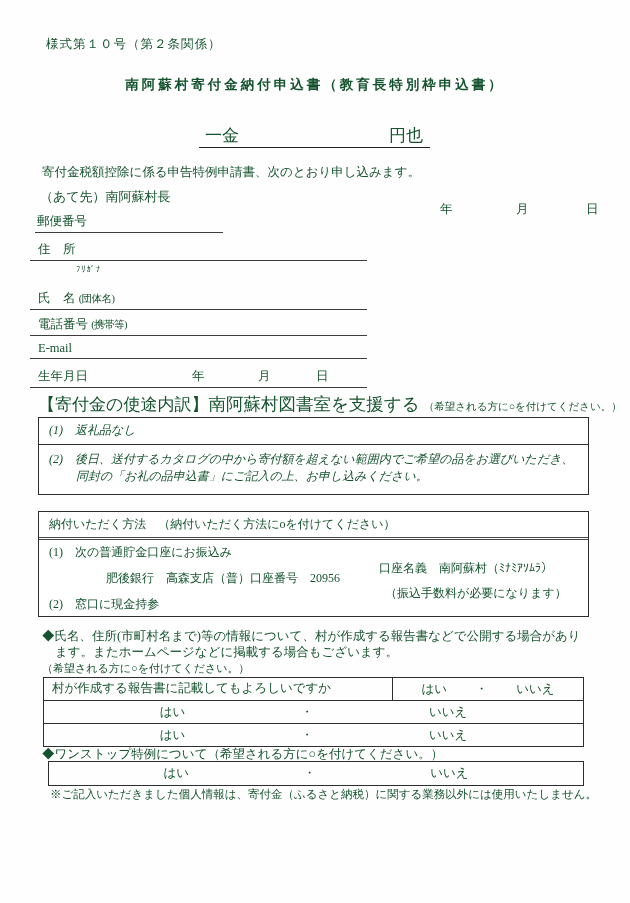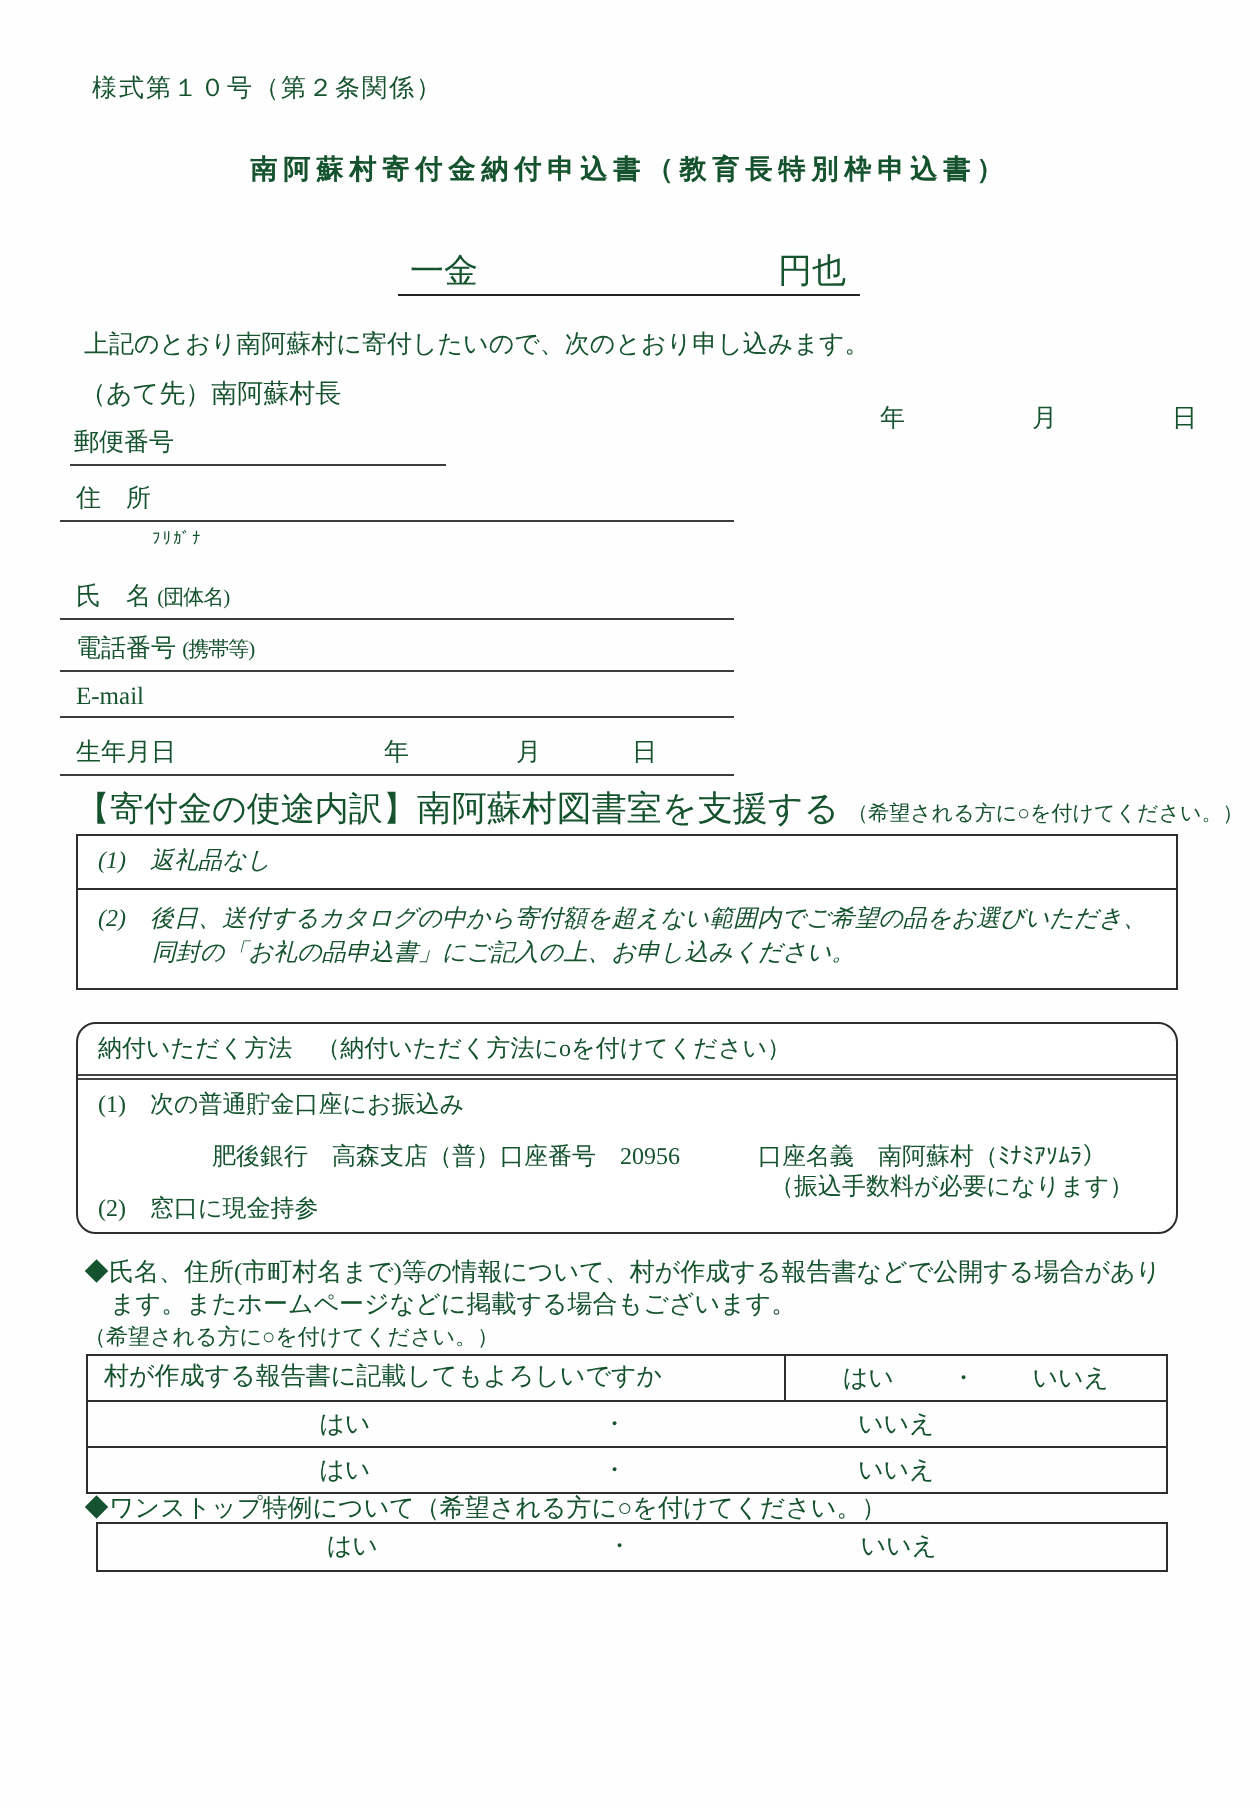--- a/index.html
+++ b/index.html
@@ -64,25 +64,25 @@
   .usage-line .u-note  { font-size:10.5px; }
 
   .box { position:absolute; border:1px solid #2e2e2e; background:#fff; font-size:12px; }
   .box1 { left:38px; top:417px; width:549px; height:76px;font-style:italic; }
   .box1 .opt1 { height:26px; line-height:25px; padding-left:10px; border-bottom:1px solid #2e2e2e; }
   .box1 .opt2 {
     padding:6px 6px 0 37px; text-indent:-27px;
     line-height:17px; white-space:pre-line;
   }
 
-  .box2 { left:38px; top:511px; width:549px; height:104px;border-radius:10px; }
+  .box2 { left:38px; top:511px; width:549px; height:104px; }
   .box2 .hdr { height:25px; line-height:24px; padding-left:10px; border-bottom:3px double #444; }
   .box2 .p-opt1 { position:absolute; left:10px; top:32px; }
   .box2 .p-bank { position:absolute; left:67px; top:58px; }
-  .box2 .p-acct { position:absolute; left:340px; top:58px; }
+  .box2 .p-acct { position:absolute; left:340px; top:48px; }
   .box2 .p-fee  { position:absolute; left:346px; top:73px; }
   .box2 .p-opt2 { position:absolute; left:10px; top:84px; }
 
   .disc-notice {
     left:42px; top:629px; width:548px;
     font-size:12.5px; line-height:15.5px;
     padding-left:13px; text-indent:-13px;
     white-space:pre-line;
   }
   .disc-instruction { left:42px; top:661px; font-size:11px; }
@@ -116,21 +116,21 @@
   <div class="abs form-number">様式第１０号（第２条関係）</div>
 
   <div class="abs doc-title">南阿蘇村寄付金納付申込書（教育長特別枠申込書）</div>
 
   <div class="abs amount-line">
     <span class="pre">一金</span>
     <span></span>
     <span class="suf">円也</span>
   </div>
 
-  <div class="abs intro">上記のとおり南阿蘇村に寄付したいので、次のとおり申し込みます。</div>
+  <div class="abs intro">寄付金税額控除に係る申告特例申請書、次のとおり申し込みます。</div>
 
   <div class="abs addressee">（あて先）南阿蘇村長</div>
 
   <span class="abs date-y">年</span>
   <span class="abs date-m">月</span>
   <span class="abs date-d">日</span>
 
   <div class="field-row f-postal">
     <span class="flabel">郵便番号</span>
   </div>
@@ -221,14 +221,15 @@
   <div class="qtable t-onestop">
     <div class="trow">
       <div class="acell">
         <span>はい</span>
         <span>・</span>
         <span>いいえ</span>
       </div>
     </div>
   </div>
 
+  <div class="abs privacy-note">※ご記入いただきました個人情報は、寄付金（ふるさと納税）に関する業務以外には使用いたしません。</div>
 
 </div>
 
 </body></html>

